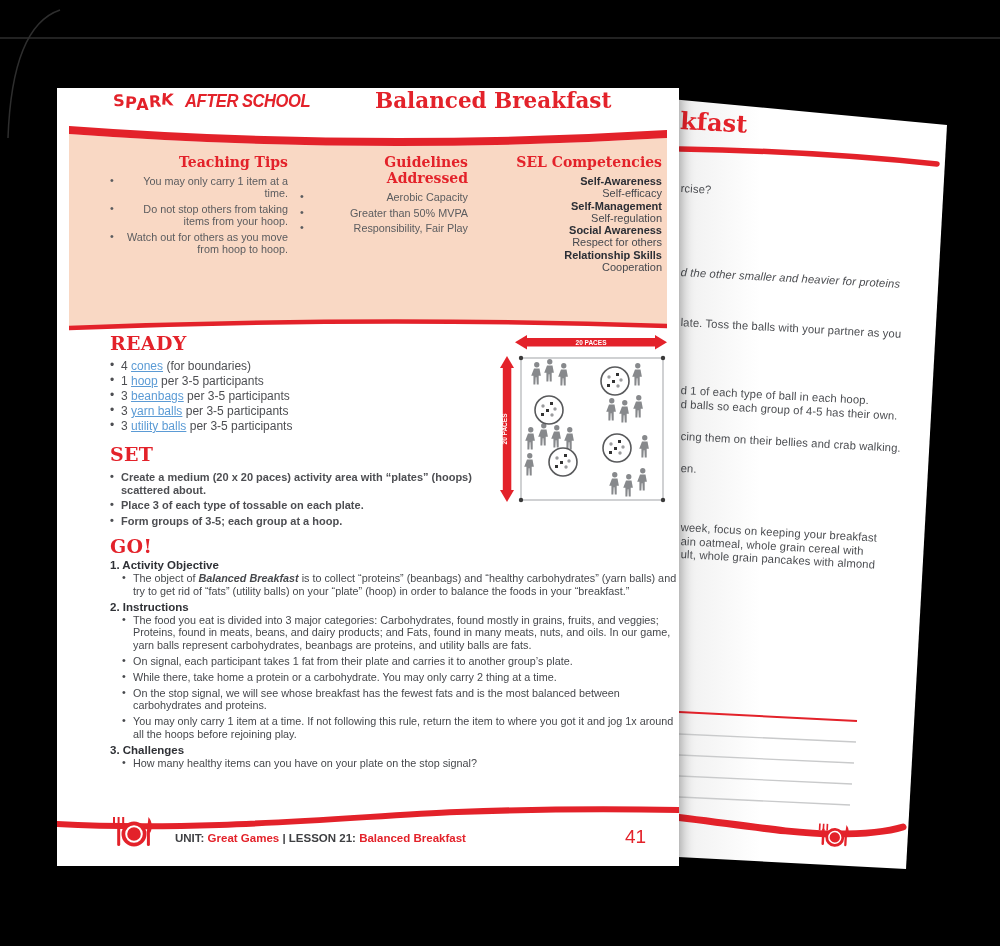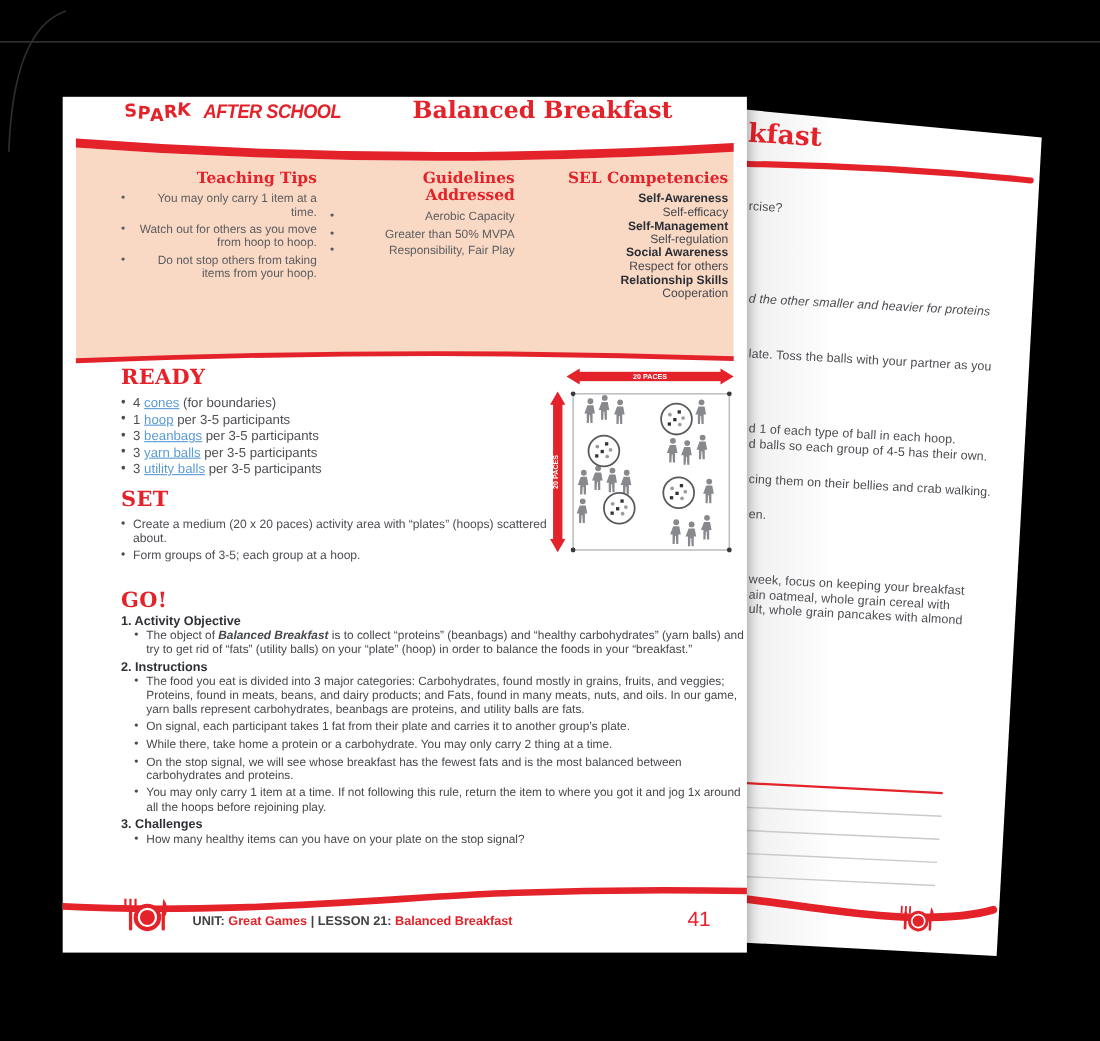--- a/index.html
+++ b/index.html
@@ -40,21 +40,21 @@
   .sel-item{font-size:11px;line-height:12.3px;color:#45484e;}
   .sel-bold{font-weight:bold;color:#2b2e35;}
 
   .sec-h{font-size:19px;letter-spacing:.3px;margin:0;}
   .ready-block{position:absolute;left:53px;top:244px;width:335px;}
   .ready-block ul.blt{margin-top:6px;}
   .ready-block li{font-size:12px;line-height:12px;color:#4d4e52;margin-bottom:4.2px;}
   .equip-link{color:#5b9bd5;text-decoration:underline;cursor:pointer;}
   .set-block{position:absolute;left:53px;top:355px;width:392px;}
   .set-block ul.blt{margin-top:6px;}
-  .set-block li{font-size:11px;line-height:12.6px;color:#4d4e52;margin-bottom:3px;}
+  .set-block li{font-size:11px;line-height:12.6px;color:#4d4e52;margin-bottom:3px;font-weight:bold;}
 
   .go-block{position:absolute;left:53px;top:447px;width:568px;}
   .go-sub{font-size:11.5px;font-weight:bold;color:#2f3136;margin:2px 0 1px 0;}
   .go-ul{margin:0 0 2px 12px !important;}
   .go-ul li{font-size:10.8px;line-height:12.8px;color:#46484c;margin-bottom:1.5px;}
   .go-em{font-weight:bold;font-style:italic;}
 
   .diagram{position:absolute;left:440px;top:246px;}
 
   .footer-swoosh{position:absolute;left:0;top:712px;}
@@ -129,22 +129,22 @@
     <svg class="band-svg" width="598" height="216">
       <path d="M0 16 Q299 38 598 20 L598 208 Q299 198 0 210 Z" fill="#f9d8c4"></path>
       <path d="M0 12 Q299 34 598 16" fill="none" stroke="#e3222a" stroke-width="8" stroke-linecap="round"></path>
       <path d="M0 210 Q299 198 598 208" fill="none" stroke="#e3222a" stroke-width="4.5" stroke-linecap="round"></path>
     </svg>
 
     <div class="col tips" style="left:53px;width:178px">
       <div class="col-h slab">Teaching Tips</div>
       <ul class="blt" id="tips-ul">
           <li>You may only carry 1 item at a time.</li>
+          <li>Do not stop others from taking items from your hoop.</li>
           <li>Watch out for others as you move from hoop to hoop.</li>
-          <li>Do not stop others from taking items from your hoop.</li>
         </ul>
     </div>
     <div class="col guide" style="left:243px;width:168px">
       <div class="col-h slab">Guidelines Addressed</div>
       <ul class="blt" id="guide-ul">
           <li>Aerobic Capacity</li>
           <li>Greater than 50% MVPA</li>
           <li>Responsibility, Fair Play</li>
         </ul>
     </div>
@@ -246,20 +246,21 @@
             <circle r="14" fill="#fff" stroke="#58595b" stroke-width="1.6"></circle>
             <use href="#hoopdots"></use>
           </g>
       </g>
     </svg>
 
     <div class="set-block">
       <div class="sec-h slab">SET</div>
       <ul class="blt" id="set-ul">
           <li>Create a medium (20 x 20 paces) activity area with “plates” (hoops) scattered about.</li>
+          <li>Place 3 of each type of tossable on each plate.</li>
           <li>Form groups of 3-5; each group at a hoop.</li>
         </ul>
     </div>
 
     <div class="go-block">
       <div class="sec-h slab">GO!</div>
       <div id="go-content">
           <div class="go-sub">1. Activity Objective</div>
           <ul class="blt go-ul">
             <li><span>The object of </span><span class="go-em">Balanced Breakfast</span><span> is to collect “proteins” (beanbags) and “healthy carbohydrates” (yarn balls) and try to get rid of “fats” (utility balls) on your “plate” (hoop) in order to balance the foods in your “breakfast.”</span></li>

